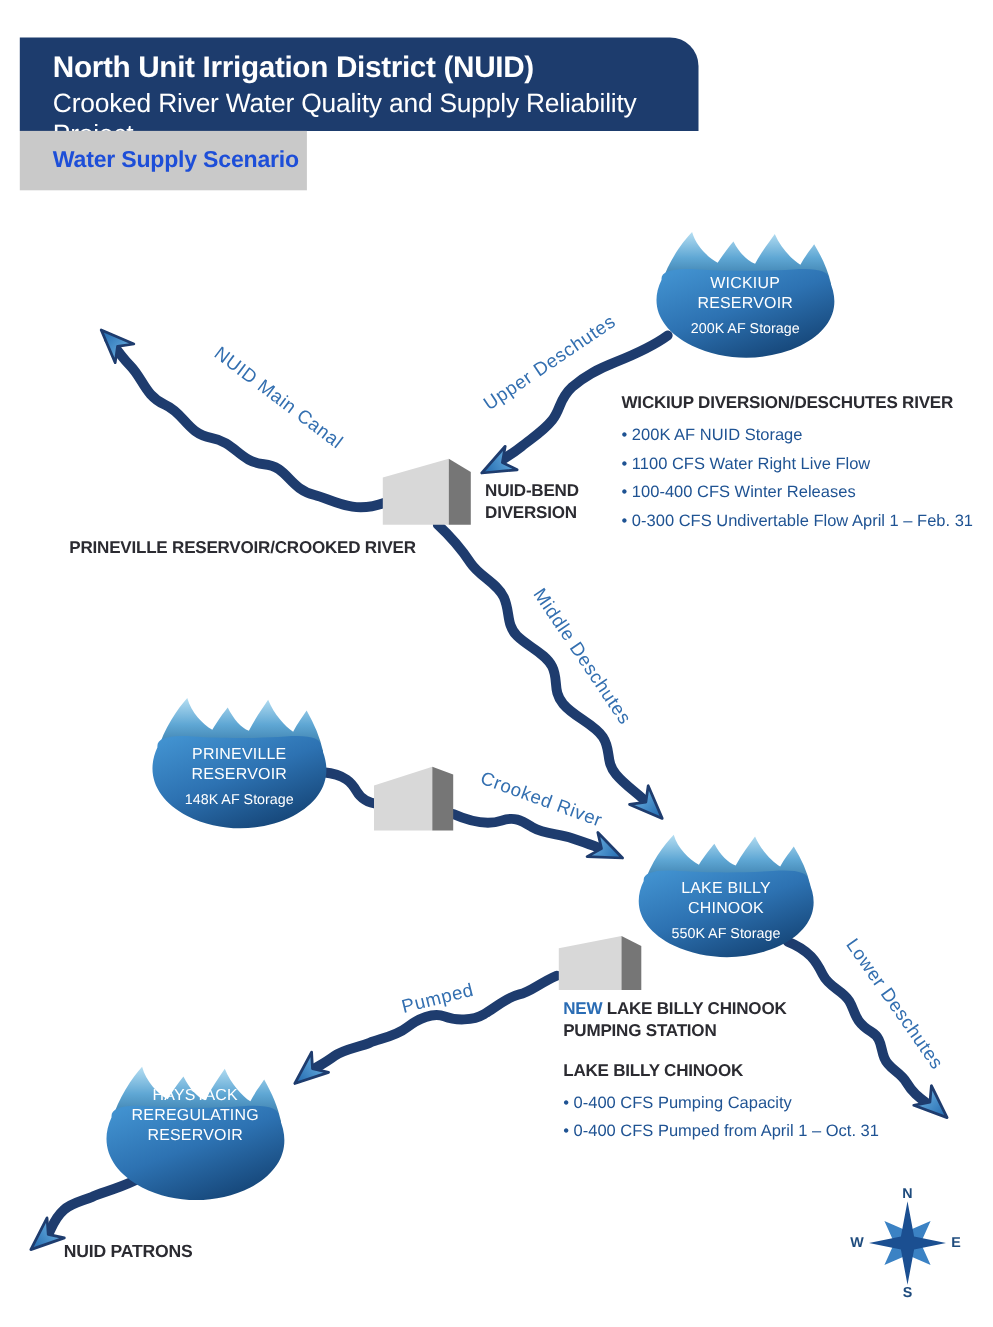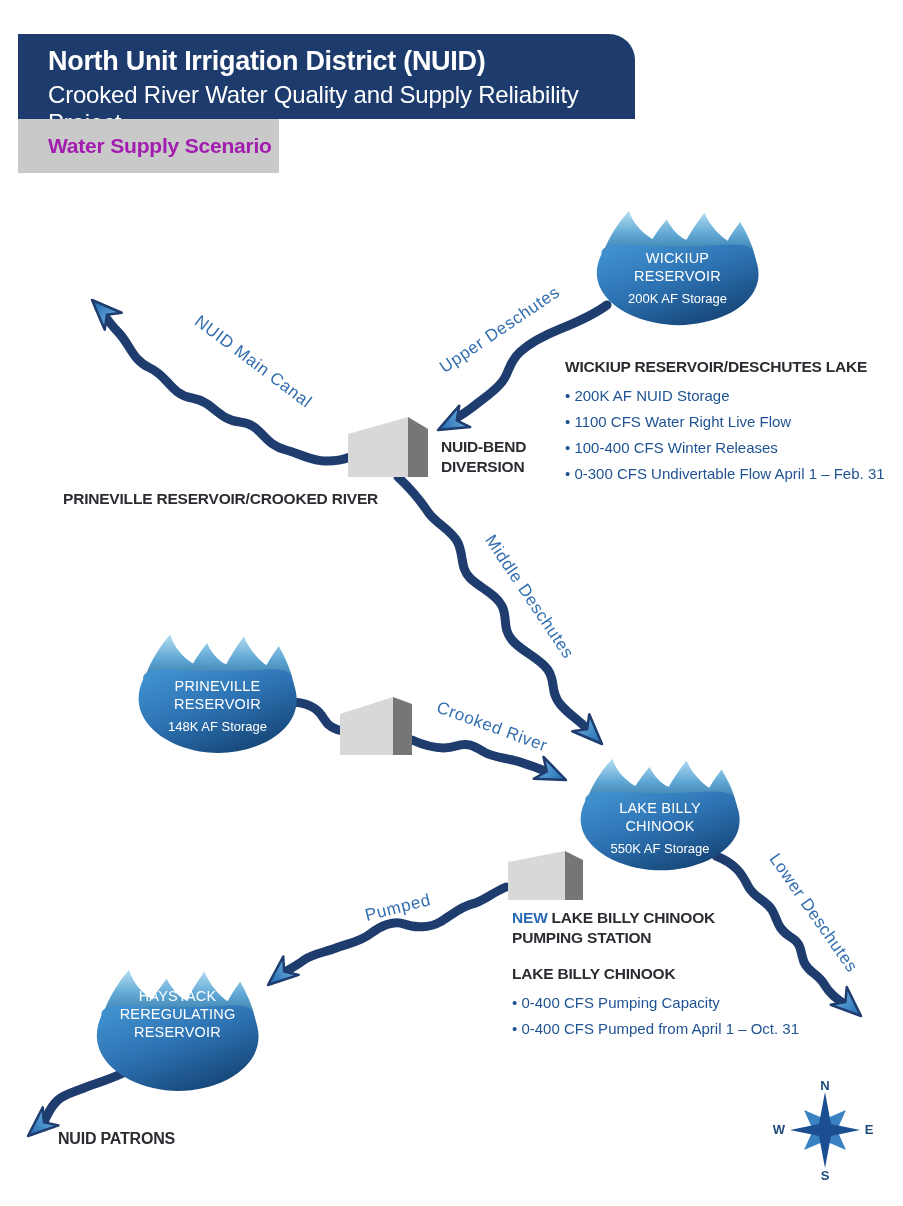--- a/index.html
+++ b/index.html
@@ -8,21 +8,21 @@
   .art{position:absolute;left:0;top:0;}
 
   
   .navy-banner{position:absolute;left:18px;top:34px;width:617px;height:85px;
     background:#1d3c6d;border-radius:0 26px 0 0;color:#ffffff;box-sizing:border-box;
     padding:12px 0 0 30px;}
   .title{font-size:27px;font-weight:bold;letter-spacing:-0.3px;}
   .subtitle{font-size:24px;margin-top:4px;letter-spacing:-0.2px;}
   .gray-banner{position:absolute;left:18px;top:119px;width:261px;height:54px;
     background:#c9c9c9;display:flex;align-items:center;box-sizing:border-box;padding-left:30px;}
-  .scenario{color:#a21caf;font-size:21px;font-weight:bold;letter-spacing:-0.2px;}
+  .scenario{color:#1d4ed8;font-size:21px;font-weight:bold;letter-spacing:-0.2px;}
 
   
   .blob-label{position:absolute;color:#fff;text-align:center;display:flex;
     flex-direction:column;align-items:center;justify-content:center;pointer-events:none;}
   .blob-name{font-weight:normal;font-size:14.5px;line-height:1.22;letter-spacing:0.2px;margin-top:28px;}
   .blob-storage{font-size:13px;margin-top:5px;}
 
   
   .info{position:absolute;}
   .info-heading{font-size:15.5px;font-weight:bold;color:#2b2b31;letter-spacing:-0.2px;
@@ -168,21 +168,21 @@
   <div class="blob-label" style="left:88px;top:980px;width:179px;height:110px;gap:48px;">
     <div class="blob-name">
       <div>HAYSTACK</div>
       <div>REREGULATING</div>
       <div>RESERVOIR</div>
     </div>
     <div class="blob-storage">5600 AF Storage</div>
   </div>
 
   <div class="info" style="left:565px;top:358px;">
-    <div class="info-heading">WICKIUP RESERVOIR/DESCHUTES LAKE</div>
+    <div class="info-heading">WICKIUP DIVERSION/DESCHUTES RIVER</div>
     <div>
         <div class="bullet">200K AF NUID Storage</div>
         <div class="bullet">1100 CFS Water Right Live Flow</div>
         <div class="bullet">100-400 CFS Winter Releases</div>
         <div class="bullet">0-300 CFS Undivertable Flow April 1 – Feb. 31</div>
       </div>
   </div>
 
   <div class="info" style="left:63px;top:490px;">
     <div class="info-heading">PRINEVILLE RESERVOIR/CROOKED RIVER</div>

